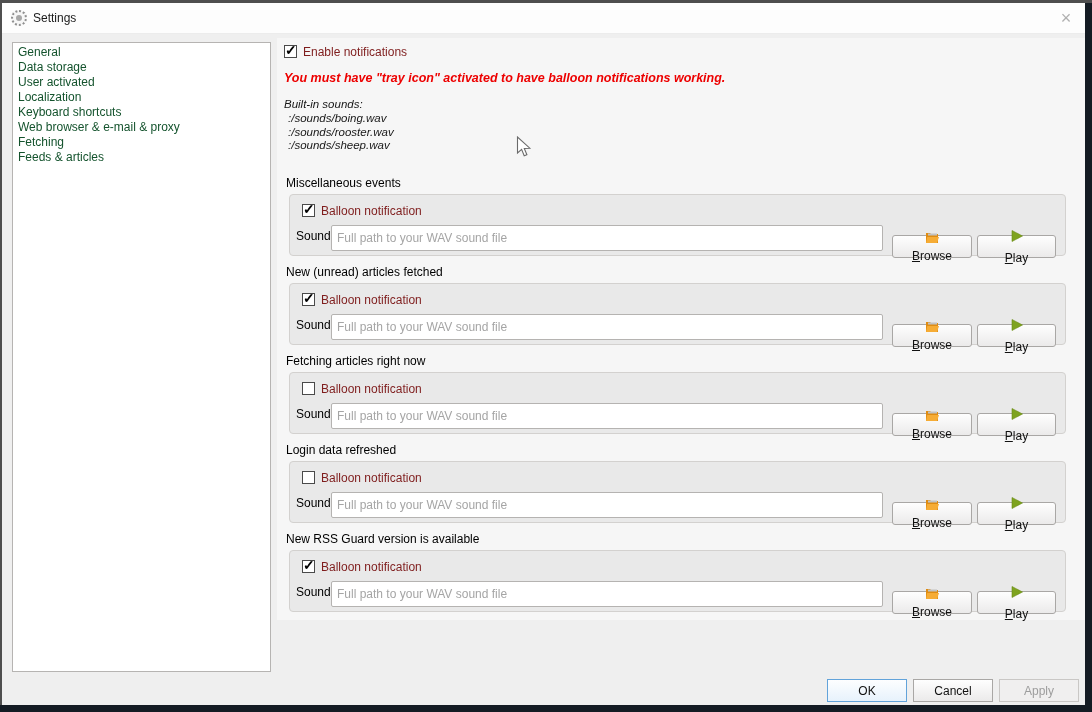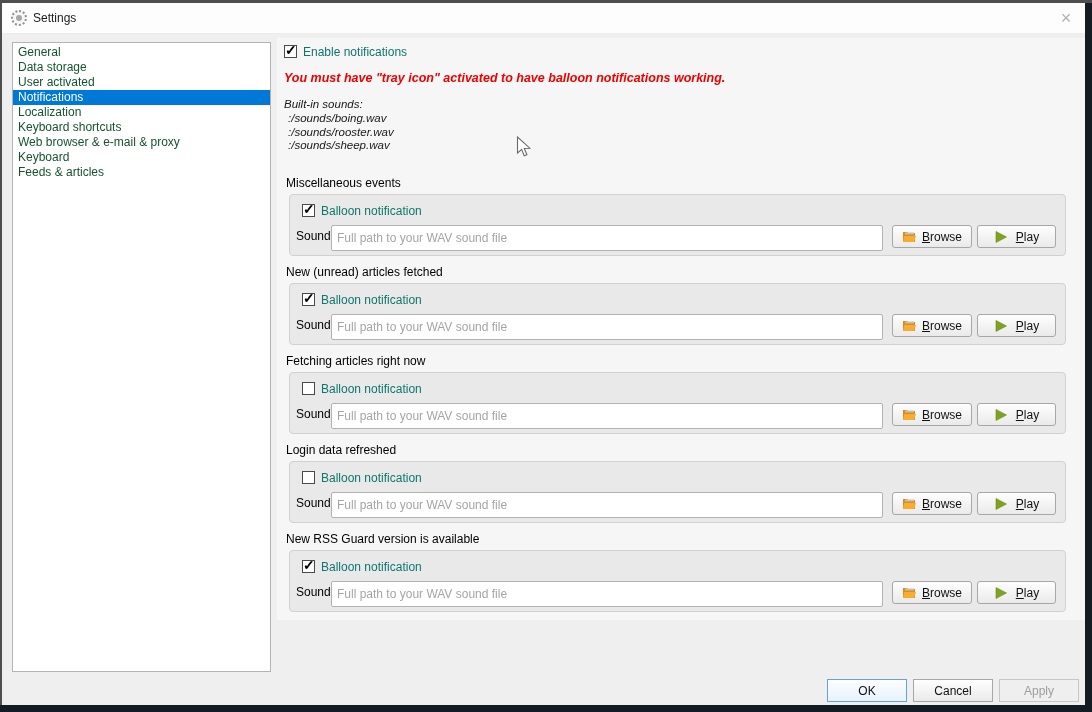--- a/index.html
+++ b/index.html
@@ -23,37 +23,37 @@
   .sidebar { position:absolute; left:10px; top:39px; width:259px; height:630px; background:#ffffff; border:1px solid #b6b4b2; padding-top:2px; }
   .sidebar .item { height:15px; line-height:15px; font-size:12px; padding-left:5px; color:#14532d; white-space:nowrap; }
   .sidebar .item.selected { background:var(--selection,#0078d7); color:#fff; }
 
   
   .pane { position:absolute; left:275px; top:35px; width:808px; height:582px; background:#f6f6f6; }
 
   .checkrow { position:absolute; display:flex; align-items:center; gap:6px; height:15px; }
   .checkbox { flex:0 0 auto; width:13px; height:13px; background:#fff; border:1px solid #4a4a4a; position:relative; }
   .checkbox.checked::after { content:"\2713"; position:absolute; left:0px; top:-4px; font-size:14px; font-weight:bold; color:#000; }
-  .checklabel { font-size:12px; color:#0f766e; }
+  .checklabel { font-size:12px; color:#7f1d1d; }
 
   .warning { position:absolute; left:7px; top:33px; font-size:12.5px; font-weight:bold; font-style:italic; color:var(--warning,#ed0000); }
 
   .sounds { position:absolute; left:7px; top:60px; font-size:11.5px; font-style:italic; color:#171717; line-height:13.8px; }
   .sound-files div { margin-left:4px; }
 
   
   .section { position:absolute; left:0; width:808px; height:81px; }
   .section-title { position:absolute; left:9px; top:0; font-size:12px; color:#000; }
   .groupbox { position:absolute; left:12px; top:18px; width:777px; height:62px; background:#e9e9e9; border:1px solid #d3d1cf; border-radius:4px; }
   .balloon { left:12px; top:8px; }
   .sound-label { position:absolute; left:6px; top:34px; width:33px; font-size:12px; color:#000; }
   .sound-input { position:absolute; left:41px; top:30px; width:552px; height:23px; background:#fff; border:1px solid #b5b3b1; border-radius:2px; font-family:"Liberation Sans",sans-serif; font-size:12px; padding:12px 5px; color:#111; }
   .sound-input::placeholder { color:#a5a5a5; opacity:1; }
 
-  .btn { position:absolute; top:30px; height:23px; display:flex; align-items:center; justify-content:center; gap:5px; font-family:"Liberation Sans",sans-serif; font-size:12px; color:#111; background:linear-gradient(#fefefe,#ebeaea); border:1px solid #a9a7a5; border-radius:3px; }
+  .btn { position:absolute; top:40px; height:23px; display:flex; align-items:center; justify-content:center; gap:5px; font-family:"Liberation Sans",sans-serif; font-size:12px; color:#111; background:linear-gradient(#fefefe,#ebeaea); border:1px solid #a9a7a5; border-radius:3px;flex-direction:column; }
   .btn .icon { display:flex; align-items:center; }
   .btn .mn { display:inline-block; }
   .btn .mn::first-letter { text-decoration:underline; }
   .btn.browse { left:602px; width:80px; }
   .btn.play   { left:687px; width:79px;gap:8px; }
 
   
   .footer-btn { position:absolute; top:676px; width:80px; height:23px; display:flex; align-items:center; justify-content:center; font-family:"Liberation Sans",sans-serif; font-size:12px; color:#111; border-radius:0; }
   .footer-btn.ok     { left:825px; background:linear-gradient(#fdfeff,#e7f2fc); border:1px solid var(--okborder,#62a3da); }
   .footer-btn.cancel { left:911px; background:linear-gradient(#fefefe,#ebeaea); border:1px solid #a9a7a5; }
@@ -80,34 +80,31 @@
     <div class="sidebar">
         <div class="item">
     <span>General</span>
   </div>
         <div class="item">
     <span>Data storage</span>
   </div>
         <div class="item">
     <span>User activated</span>
   </div>
-        <div class="item selected">
-    <span>Notifications</span>
-  </div>
         <div class="item">
     <span>Localization</span>
   </div>
         <div class="item">
     <span>Keyboard shortcuts</span>
   </div>
         <div class="item">
     <span>Web browser &amp; e-mail &amp; proxy</span>
   </div>
         <div class="item">
-    <span>Keyboard</span>
+    <span>Fetching</span>
   </div>
         <div class="item">
     <span>Feeds &amp; articles</span>
   </div>
       </div>
 
     <div class="pane">
       <div class="checkrow" style="left:7px; top:6px;">
         <span class="checkbox checked" id="enable-check"></span>
         <span class="checklabel">Enable notifications</span>

